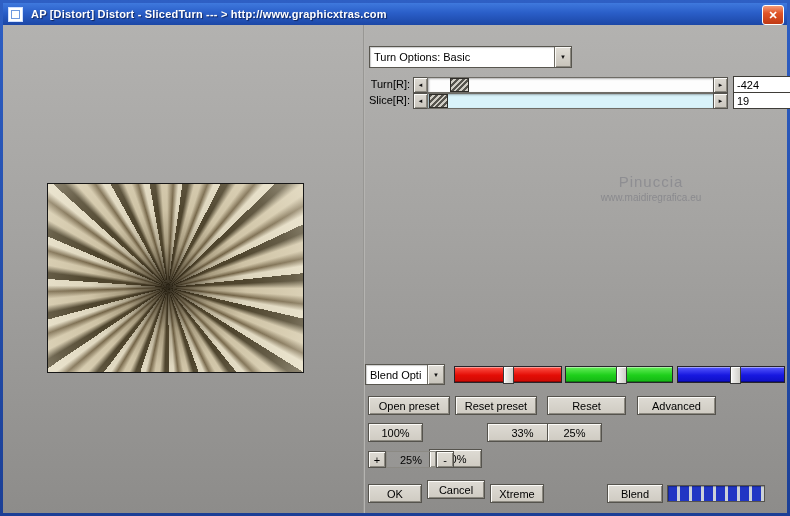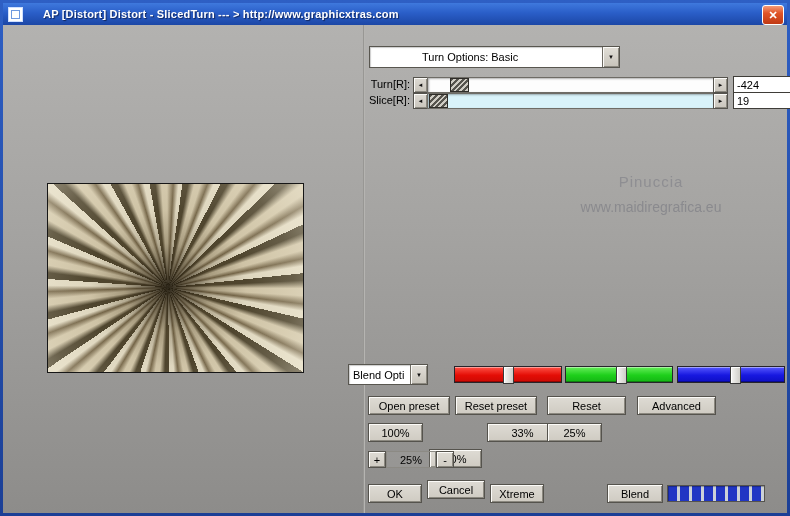--- a/index.html
+++ b/index.html
@@ -3,21 +3,21 @@
 <meta charset="utf-8">
 <style>
   html,body{margin:0;padding:0;}
   body{width:790px;height:516px;font-family:"Liberation Sans",sans-serif;-webkit-font-smoothing:antialiased;}
   .window{position:relative;width:790px;height:516px;background:linear-gradient(180deg,#2e5fc4,#1b3f96);overflow:hidden;}
   .titlebar{position:absolute;left:3px;top:3px;right:3px;height:22px;
     background:linear-gradient(180deg,#3f79dd 0%,#2a5ec8 45%,#1c47a6 100%);
     display:flex;align-items:center;color:#fff;}
   .win-icon{width:13px;height:13px;margin-left:5px;background:#fff;border:1px solid #cfe0ff;
     box-shadow:inset 0 0 0 2px #fff, inset 0 0 0 3px #6f9ae0;}
-  .title-text{margin-left:20px;font-size:11px;font-weight:bold;letter-spacing:.2px;
+  .title-text{margin-left:8px;font-size:11px;font-weight:bold;letter-spacing:.2px;
     text-shadow:1px 1px 1px rgba(0,0,20,.55);white-space:nowrap;text-align:center;}
   .close-btn{position:absolute;right:3px;top:2px;width:20px;height:18px;border:1px solid #fff;border-radius:3px;
     background:linear-gradient(180deg,#f59a76 0%,#e05428 40%,#c03a14 100%);
     color:#fff;font-size:11px;font-weight:bold;display:flex;align-items:center;justify-content:center;cursor:default;}
   .content{position:absolute;left:3px;top:25px;right:3px;bottom:3px;
     background:linear-gradient(180deg,#b3b2b0 0%,#a5a4a2 40%,#8d8c8a 100%);}
   .divider{position:absolute;left:360px;top:0;bottom:0;width:1px;background:#989794;box-shadow:1px 0 0 #b5b4b1;}
 
   .preview{position:absolute;left:44px;top:158px;width:255px;height:188px;border:1px solid #161616;
     background:
@@ -39,21 +39,21 @@
     display:flex;align-items:center;justify-content:center;font-size:6px;color:#111;cursor:default;}
   .track{position:absolute;height:14px;border:1px solid #6e6c66;box-shadow:inset 1px 1px 2px rgba(0,0,0,.3);background:#fdfdfd;}
   .track.cyan{background:#d9f3fa;}
   .hatch-thumb{position:absolute;top:0;width:17px;height:12px;border:1px solid #2e2c28;
     background:repeating-linear-gradient(135deg,#56544e 0 2px,#cfccc4 2px 4px);}
   .value-box{position:absolute;width:54px;height:15px;background:#fff;border:1px solid #3f3d38;
     font-size:11px;color:#000;display:flex;align-items:center;padding-left:3px;box-sizing:content-box;}
 
   .watermark{position:absolute;left:555px;top:148px;width:186px;text-align:center;color:#8e8e92;pointer-events:none;}
   .watermark .wm1{font-size:15px;letter-spacing:1px;}
-  .watermark .wm2{font-size:14px;margin-top:9px;color:#8a8a8e;}
+  .watermark .wm2{font-size:10px;margin-top:2px;color:#8a8a8e;}
 
   .color-bar{position:absolute;width:106px;height:15px;border:1px solid #26242a;
     box-shadow:inset 0 1px 0 rgba(255,255,255,.45), inset 0 -1px 0 rgba(0,0,0,.3);}
   .color-bar.red{background:linear-gradient(180deg,#ff5246,#e40d06 55%,#cc0a04);}
   .color-bar.green{background:linear-gradient(180deg,#66ee5a,#1ecf1b 55%,#14b514);}
   .color-bar.blue{background:linear-gradient(180deg,#5658ff,#1718e0 55%,#0e0fc4);}
   .color-thumb{position:absolute;top:-1px;width:9px;height:16px;border:1px solid #3a3a3a;
     background:linear-gradient(90deg,#f5f5f3,#cfcdc8);box-shadow:inset 1px 1px 0 #fff;}
 
   .stepper-val{position:absolute;font-size:11px;color:#000;display:flex;align-items:center;justify-content:center;
@@ -73,21 +73,21 @@
     <div class="close-btn">
       <span>✕</span>
     </div>
   </div>
 
   <div class="content">
     <div class="divider"></div>
 
     <div class="preview"></div>
 
-    <div class="dropdown" style="left:366px;top:21px;width:201px;height:20px;padding-left:48px;">
+    <div class="dropdown" style="left:366px;top:21px;width:201px;height:20px;">
       <span class="dd-text">Turn Options: Basic</span>
       <span class="dd-btn">
           <span>▼</span>
         </span>
     </div>
 
     <div class="slider-label" style="left:358px;top:53px;width:49px;">Turn[R]:</div>
     <div class="arrow-btn" style="left:410px;top:52px;">
         <span>◄</span>
       </div>
@@ -109,21 +109,21 @@
     <div class="arrow-btn" style="left:710px;top:68px;">
         <span>►</span>
       </div>
     <div class="value-box" style="left:730px;top:67px;">19</div>
 
     <div class="watermark">
       <div class="wm1">Pinuccia</div>
       <div class="wm2">www.maidiregrafica.eu</div>
     </div>
 
-    <div class="dropdown" style="left:345px;top:339px;width:78px;height:19px;">
+    <div class="dropdown" style="left:362px;top:339px;width:78px;height:19px;">
       <span class="dd-text">Blend Opti</span>
       <span class="dd-btn">
           <span>▼</span>
         </span>
     </div>
 
     <div class="color-bar red" style="left:451px;top:341px;">
       <div class="color-thumb" style="left:48px;"></div>
     </div>
     <div class="color-bar green" style="left:562px;top:341px;">

